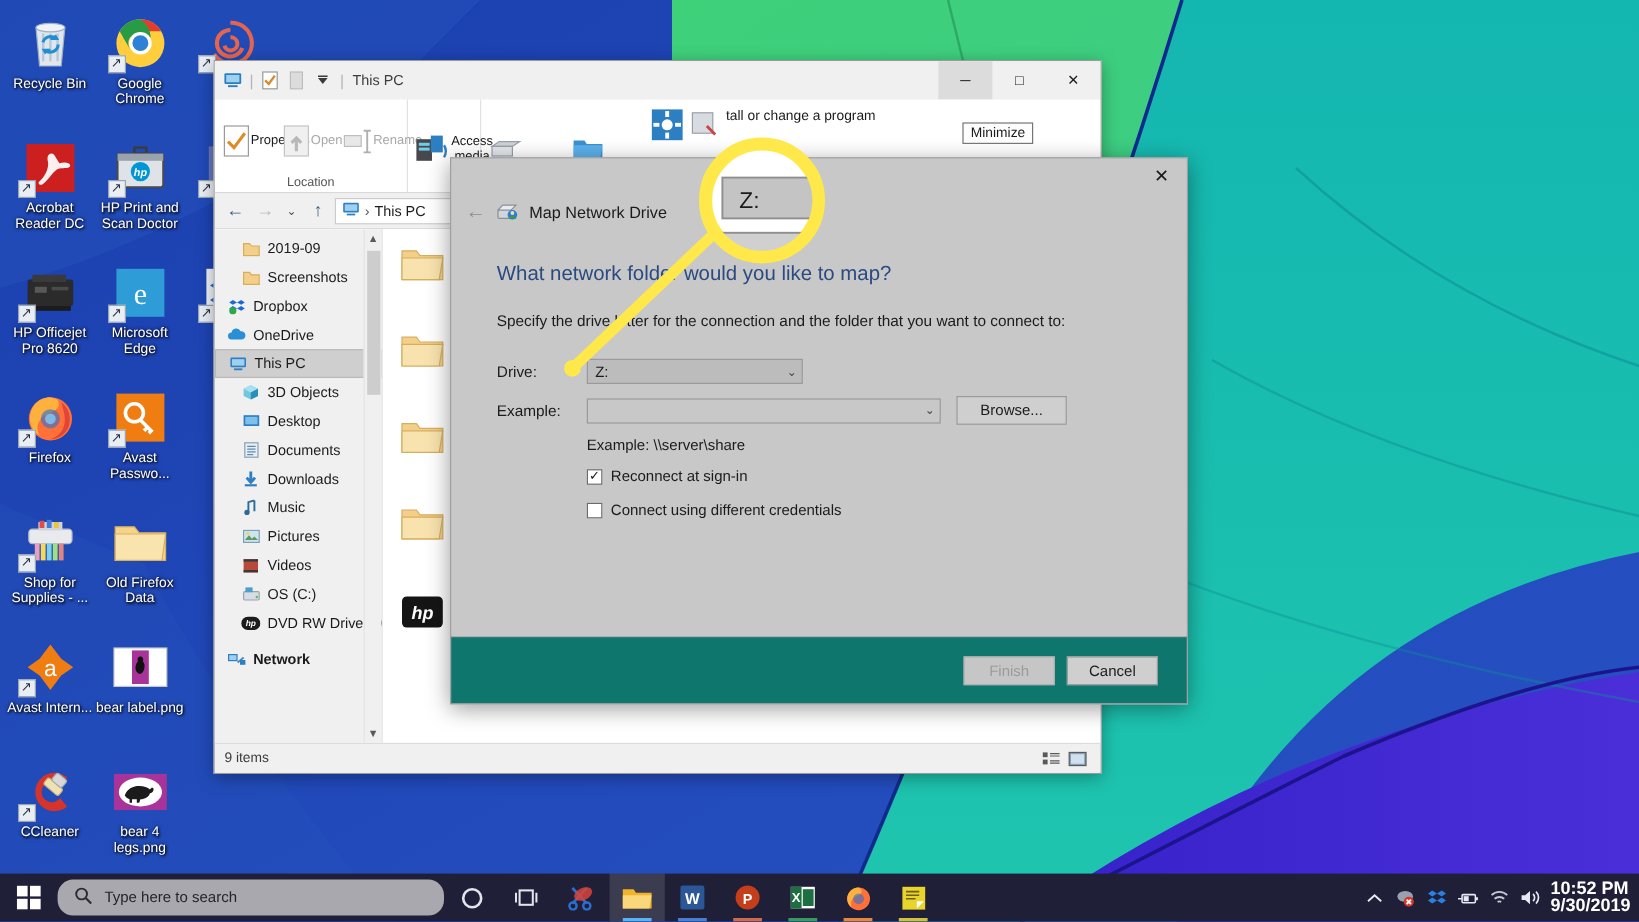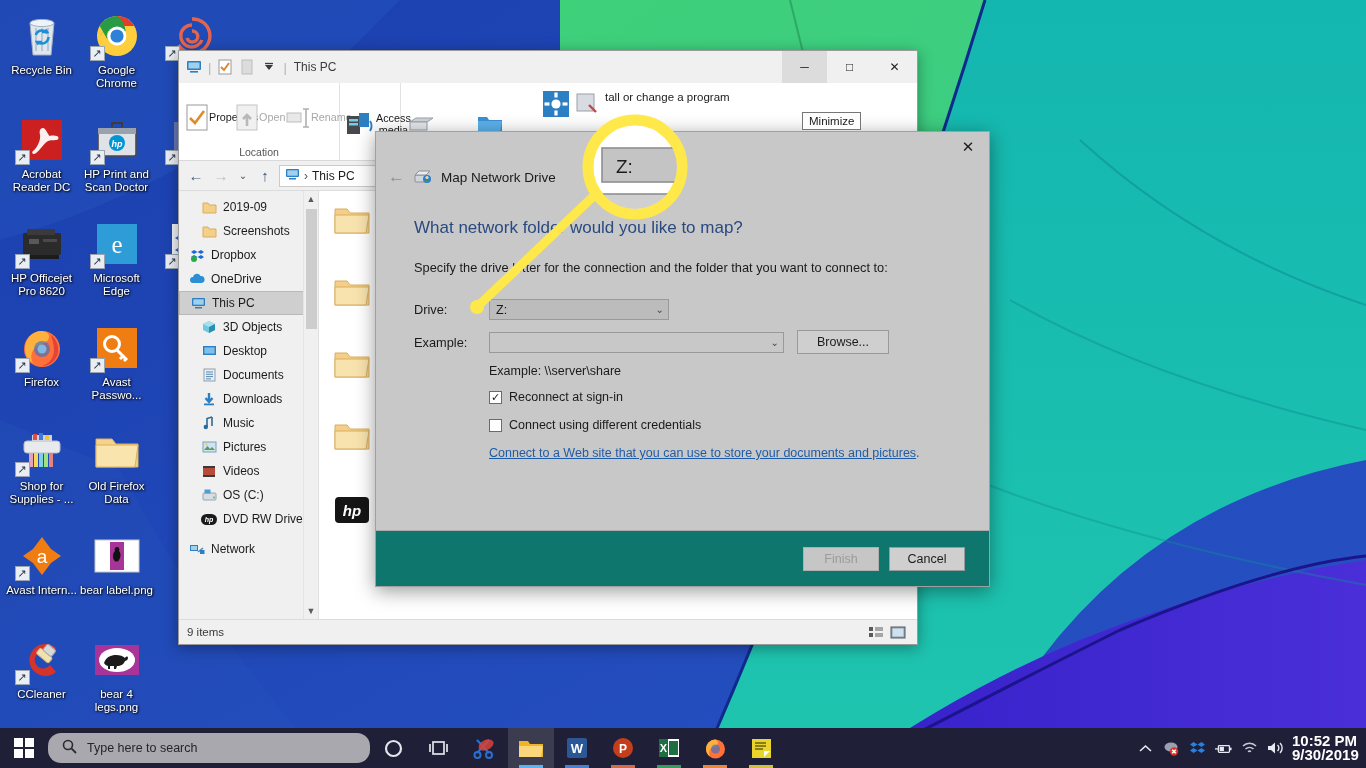--- a/index.html
+++ b/index.html
@@ -159,21 +159,21 @@
   .statusbar {
     height: 24px; background: #f0f0f0; border-top: 1px solid #dcdcdc;
     display: flex; align-items: center; padding: 12px 8px; font-size: 11.5px; color: #3a3a3a;
     flex: 0 0 24px;
   }
   .statusbar .sspacer { flex: 1; }
   .view-btn { width: 22px; height: 18px; display: flex; align-items: center; justify-content: center; }
 
   
   #minimize-tooltip {
-    position: absolute; left: 802px; top: 112px;
+    position: absolute; left: 802px; top: 102px;
     background: #fdfdfd; border: 1px solid #767676;
     font-size: 11.5px; color: #1b1b1b; padding: 2px 6px;
     z-index: 40;
   }
 
   
   #mnd-dialog {
     position: absolute; left: 375px; top: 131px;
     width: 615px; height: 456px;
     background: #c8c8c8;
@@ -834,21 +834,21 @@
       </div>
       <div class="nav-item indent">
         <span class="nav-ico">
             <svg width="16" height="13" viewBox="0 0 16 13">
               <rect x="0" y="1" width="16" height="11" rx="5.5" fill="#1b1b1b"></rect>
               <text x="8" y="9" font-size="7" font-style="italic" font-weight="bold" fill="#fff" text-anchor="middle" font-family="Liberation Sans">hp</text>
             </svg>
           </span>
         <span>DVD RW Drive (D</span>
       </div>
-      <div class="nav-item" style="margin-top:6px;">
+      <div class="nav-item" style="margin-top:6px;font-weight:bold;">
         <span class="nav-ico">
             <svg width="16" height="13" viewBox="0 0 16 13">
               <rect x="1" y="2" width="8" height="6" fill="#2d7fc4"></rect>
               <rect x="2" y="3" width="6" height="4" fill="#9fd0ee"></rect>
               <path d="M9 9 L14 5" stroke="#4a8ab4" stroke-width="1.6"></path>
               <rect x="11" y="7" width="4.5" height="4" fill="#2d7fc4"></rect>
             </svg>
           </span>
         <span>Network</span>
       </div>
@@ -960,23 +960,20 @@
     <div class="cbrow">
       <span class="cbox">✓</span>
       <span>Reconnect at sign-in</span>
     </div>
 
     <div class="cbrow">
       <span class="cbox"></span>
       <span>Connect using different credentials</span>
     </div>
 
-    <div class="weblink">
-      <span class="u">Connect to a Web site that you can use to store your documents and pictures</span><span>.</span>
-    </div>
   </div>
 
   <div class="mnd-footer">
     <div class="dbtn disabled">Finish</div>
     <div class="dbtn">Cancel</div>
   </div>
 </div>
 
 <div id="callout">
   <svg viewBox="0 0 1366 768">

